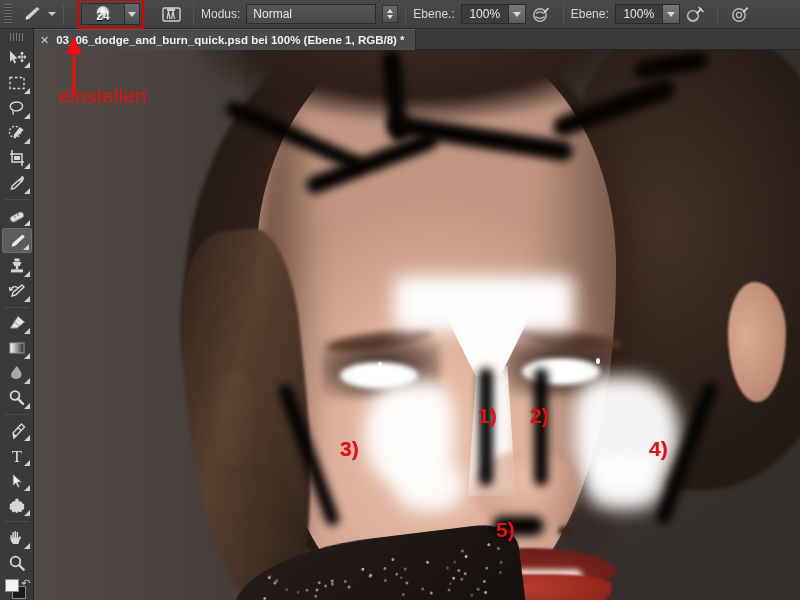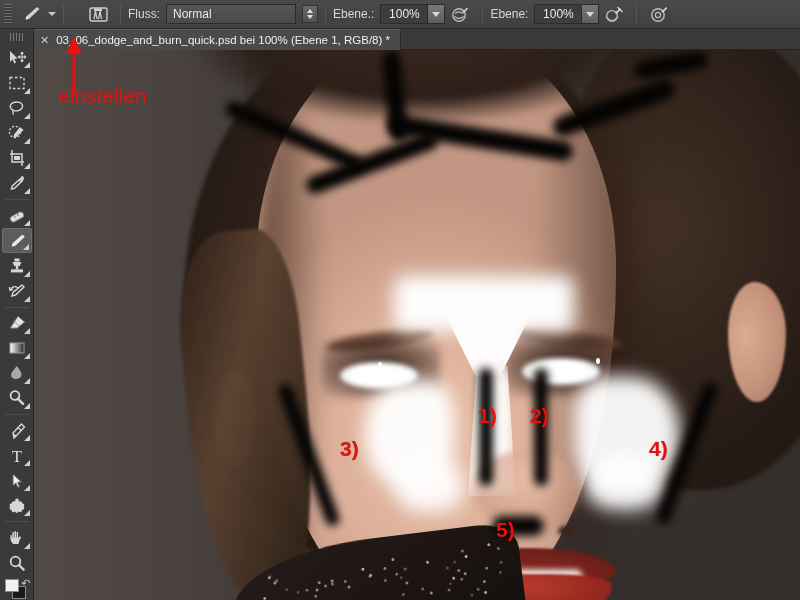--- a/index.html
+++ b/index.html
@@ -94,21 +94,21 @@
   #tab-bar {
     position:absolute; left:0; top:29px; width:800px; height:21px;
     background:#393939; border-bottom:1px solid #242424;
   }
   #doc-tab {
     position:absolute; left:34px; top:0; height:21px;
     background:#4a4a4a; border-right:1px solid #2a2a2a; border-top:1px solid #5a5a5a;
     display:flex; align-items:center; padding:0 10px 0 6px; gap:7px;
   }
   #tab-close { font-size:11px; color:#cfcfcf; line-height:1; }
-  #doc-tab-title { font-size:11.5px; font-weight:normal; color:#f0f0f0; white-space:nowrap; }
+  #doc-tab-title { font-size:11.5px; font-weight:bold; color:#f0f0f0; white-space:nowrap; }
 
   
   #toolbar {
     position:absolute; left:0; top:29px; width:34px; height:571px;
     background:#3a3a3a; border-right:1px solid #272727;
     display:flex; flex-direction:column; align-items:center;
   }
   #tb-grip {
     width:14px;height:9px;margin:4px 0 4px 0;
     background: repeating-linear-gradient(to right,
@@ -296,34 +296,45 @@
     <div class="tool-chip">
       <svg width="22" height="20" viewBox="0 0 22 20">
         <path d="M17 3 L19.5 5 L9.5 14.5 L6 15.5 L6.6 12.2 Z" fill="#cfcfcf"></path>
         <path d="M6.4 12.4 L9.3 14.6 L5.6 15.8 Z" fill="#e9e9e9"></path>
       </svg>
     </div>
     <div class="mini-caret"></div>
 
     <div class="vsep"></div>
 
+    <div id="brush-size-wrap">
+      <div style="display:flex;align-items:center;">
+        <div id="brush-size-box">
+          <div id="brush-dot"></div>
+          <div id="brush-size-val">24</div>
+        </div>
+        <div id="brush-size-arrow">
+          <div class="dl-caret"></div>
+        </div>
+      </div>
+    </div>
 
     <div style="width:12px;flex:none;"></div>
 
     <div class="tool-chip">
       <svg width="21" height="19" viewBox="0 0 21 19">
         <rect x="2" y="3" width="17" height="13" rx="1.5" fill="none" stroke="#cfcfcf" stroke-width="1.4"></rect>
         <path d="M6 14 L7.5 6 L9 14 M10.5 14 L12 6 L13.5 14" fill="none" stroke="#cfcfcf" stroke-width="1.3"></path>
         <rect x="6" y="3.5" width="8" height="2.5" fill="#cfcfcf"></rect>
       </svg>
     </div>
 
     <div class="vsep"></div>
 
-    <div class="opt-label">Fluss:</div>
+    <div class="opt-label">Modus:</div>
     <div class="combo" style="width:130px;">
       <span class="val">Normal</span>
     </div>
     <div class="spin">
       <i class="up"></i>
       <i class="dn"></i>
     </div>
 
     <div class="vsep"></div>
 

